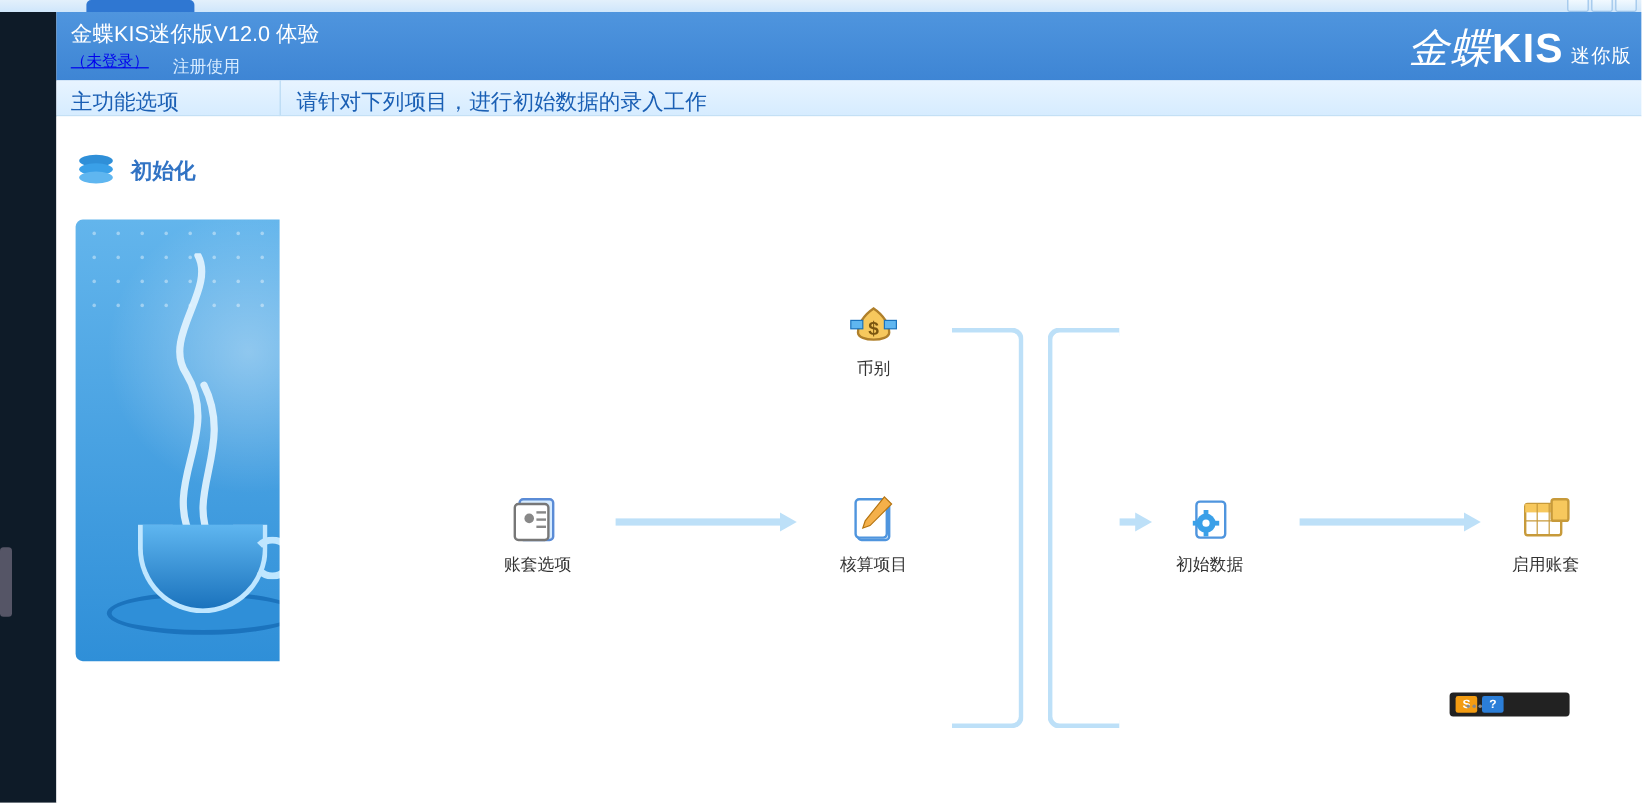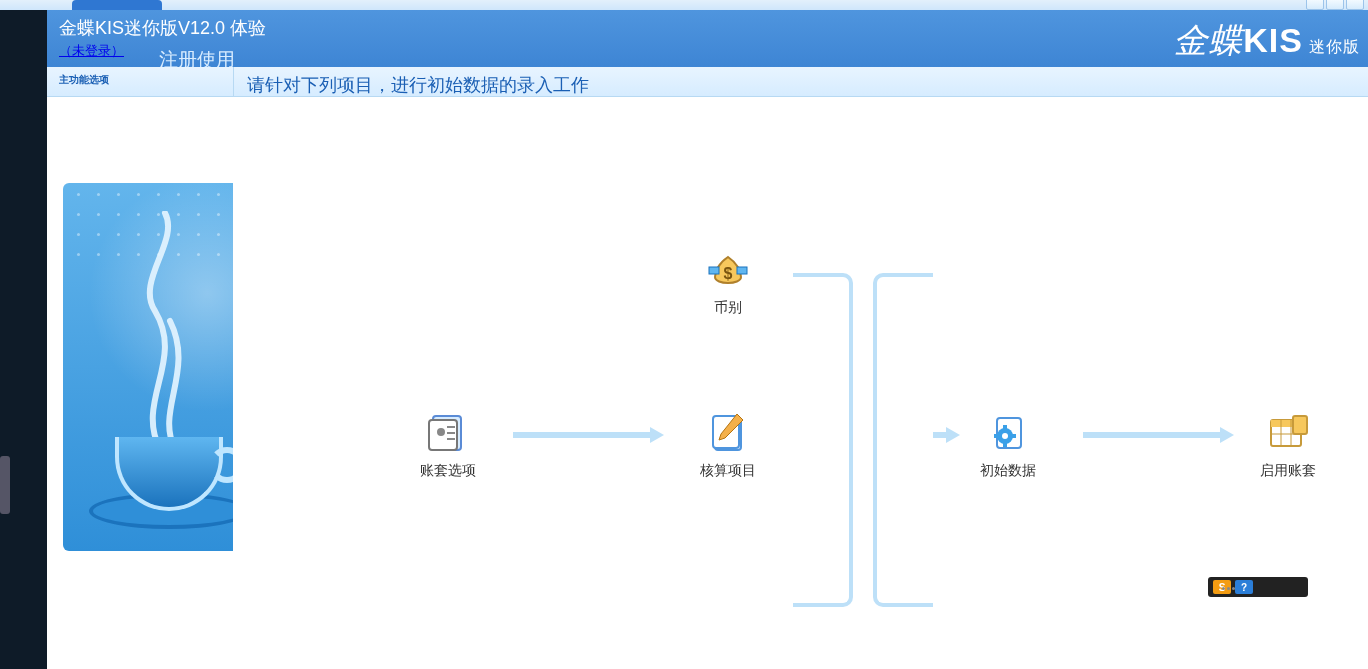--- a/index.html
+++ b/index.html
@@ -23,35 +23,35 @@
   .tray .t2{background:#2b7ed8;}
   .tray .dots{flex:1;display:flex;gap:2px;justify-content:flex-end;}
   .tray .dots i{width:3px;height:3px;background:#888;border-radius:50%;}
 
   
   .header { position:absolute; left:47px; right:0; top:10px; height:57px;
             background:linear-gradient(#4f95de,#3e85d4); color:#fff;text-align:center;}
   .header .title{position:absolute;left:12px;top:6px;font-size:18px;}
   .header .login{position:absolute;left:12px;top:32px;font-size:13px;
                  text-decoration:underline;font-family:Liberation Serif, serif;}
-  .header .reg{position:absolute;left:112px;top:37px;font-size:19px;color:#d8ecff;}
+  .header .reg{position:absolute;left:97px;top:37px;font-size:14px;color:#d8ecff;}
   .brand{position:absolute;right:8px;top:8px;font-size:34px;font-style:italic;
          font-weight:300;letter-spacing:1px;}
   .brand b{font-weight:700;font-style:normal;}
   .brand small{font-size:16px;font-style:normal;margin-left:6px;}
 
   
   .leftgutter{position:absolute;left:0;top:10px;width:47px;bottom:0;background:#0e1b28;}
   .leftgutter .pill{position:absolute;left:0;top:446px;width:10px;height:58px;
                     background:#556;border-radius:3px;}
 
   
   .subhdr{position:absolute;left:47px;top:67px;right:0;height:30px;
           background:linear-gradient(#e8f4ff,#d6ecff);border-bottom:1px solid #b7d9f3;}
-  .subhdr .opt{position:absolute;left:12px;top:6px;color:#1a5fb4;font-weight:bold;font-size:10px;}
+  .subhdr .opt{position:absolute;left:12px;top:6px;color:#1a5fb4;font-weight:normal;font-size:18px;}
   .subhdr .hint{position:absolute;left:200px;top:6px;color:#1a5fb4;font-size:18px;}
   .subhdr .div{position:absolute;left:186px;top:0;width:1px;height:100%;background:#b7d9f3;}
 
   
   .sidebar{position:absolute;left:47px;top:97px;width:186px;bottom:0;background:#fff;}
   .sidebar .item{display:flex;align-items:center;gap:12px;padding:30px 16px 14px;}
   .sidebar .item span.lbl{color:#3173c4;font-weight:bold;font-size:18px;}
   .coffee{position:absolute;left:16px;top:86px;width:206px;height:368px;
           background:linear-gradient(#63b5ec,#2f8fd8);border-radius:6px;overflow:hidden;}
   .coffee::before{content:"";position:absolute;inset:0;
@@ -113,20 +113,30 @@
   </div>
 </div>
 
 <div class="subhdr">
   <span class="opt">主功能选项</span>
   <span class="div"></span>
   <span class="hint">请针对下列项目，进行初始数据的录入工作</span>
 </div>
 
 <div class="sidebar">
+  <div class="item">
+    <span>
+      <svg class="ico" width="34" height="30" viewBox="0 0 34 30">
+        <ellipse cx="17" cy="7" rx="14" ry="5" fill="#2f8fd8"></ellipse>
+        <ellipse cx="17" cy="14" rx="14" ry="5" fill="#3aa0e8"></ellipse>
+        <ellipse cx="17" cy="21" rx="14" ry="5" fill="#5fb6f0"></ellipse>
+      </svg>
+    </span>
+    <span class="lbl">初始化</span>
+  </div>
 
   <div class="coffee">
     <div class="dots">
         <i></i>
         <i></i>
         <i></i>
         <i></i>
         <i></i>
         <i></i>
         <i></i>

